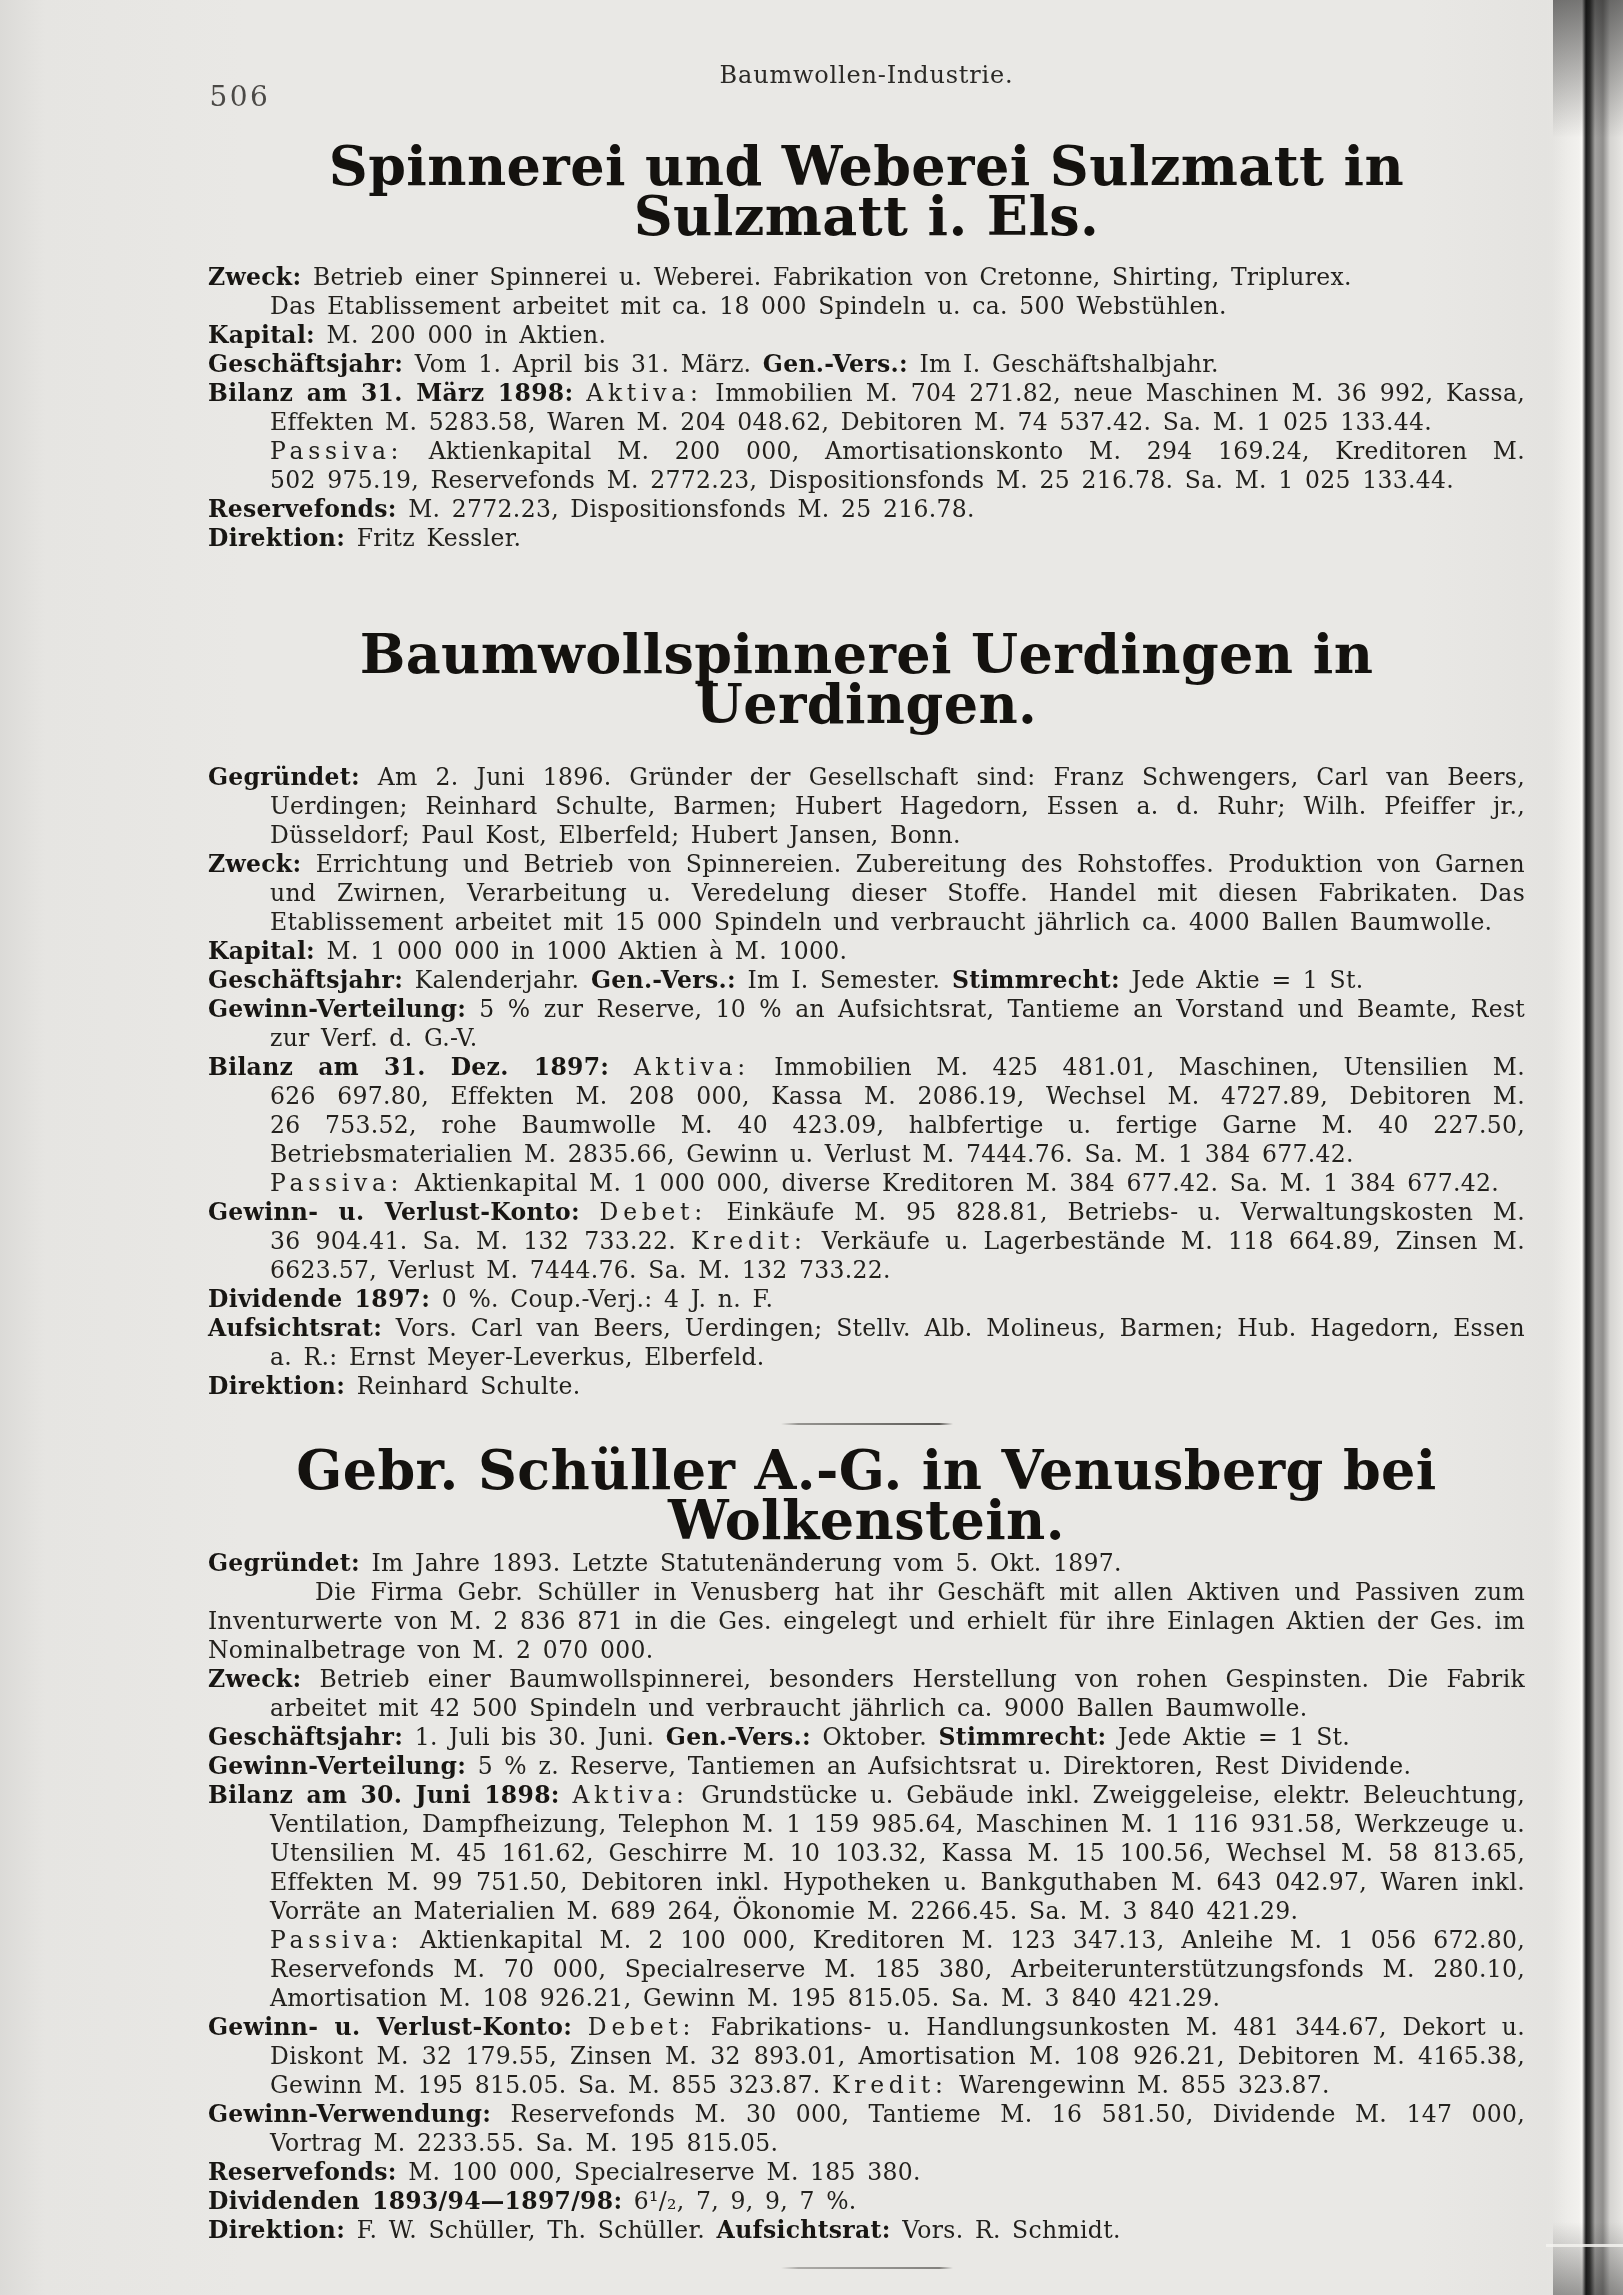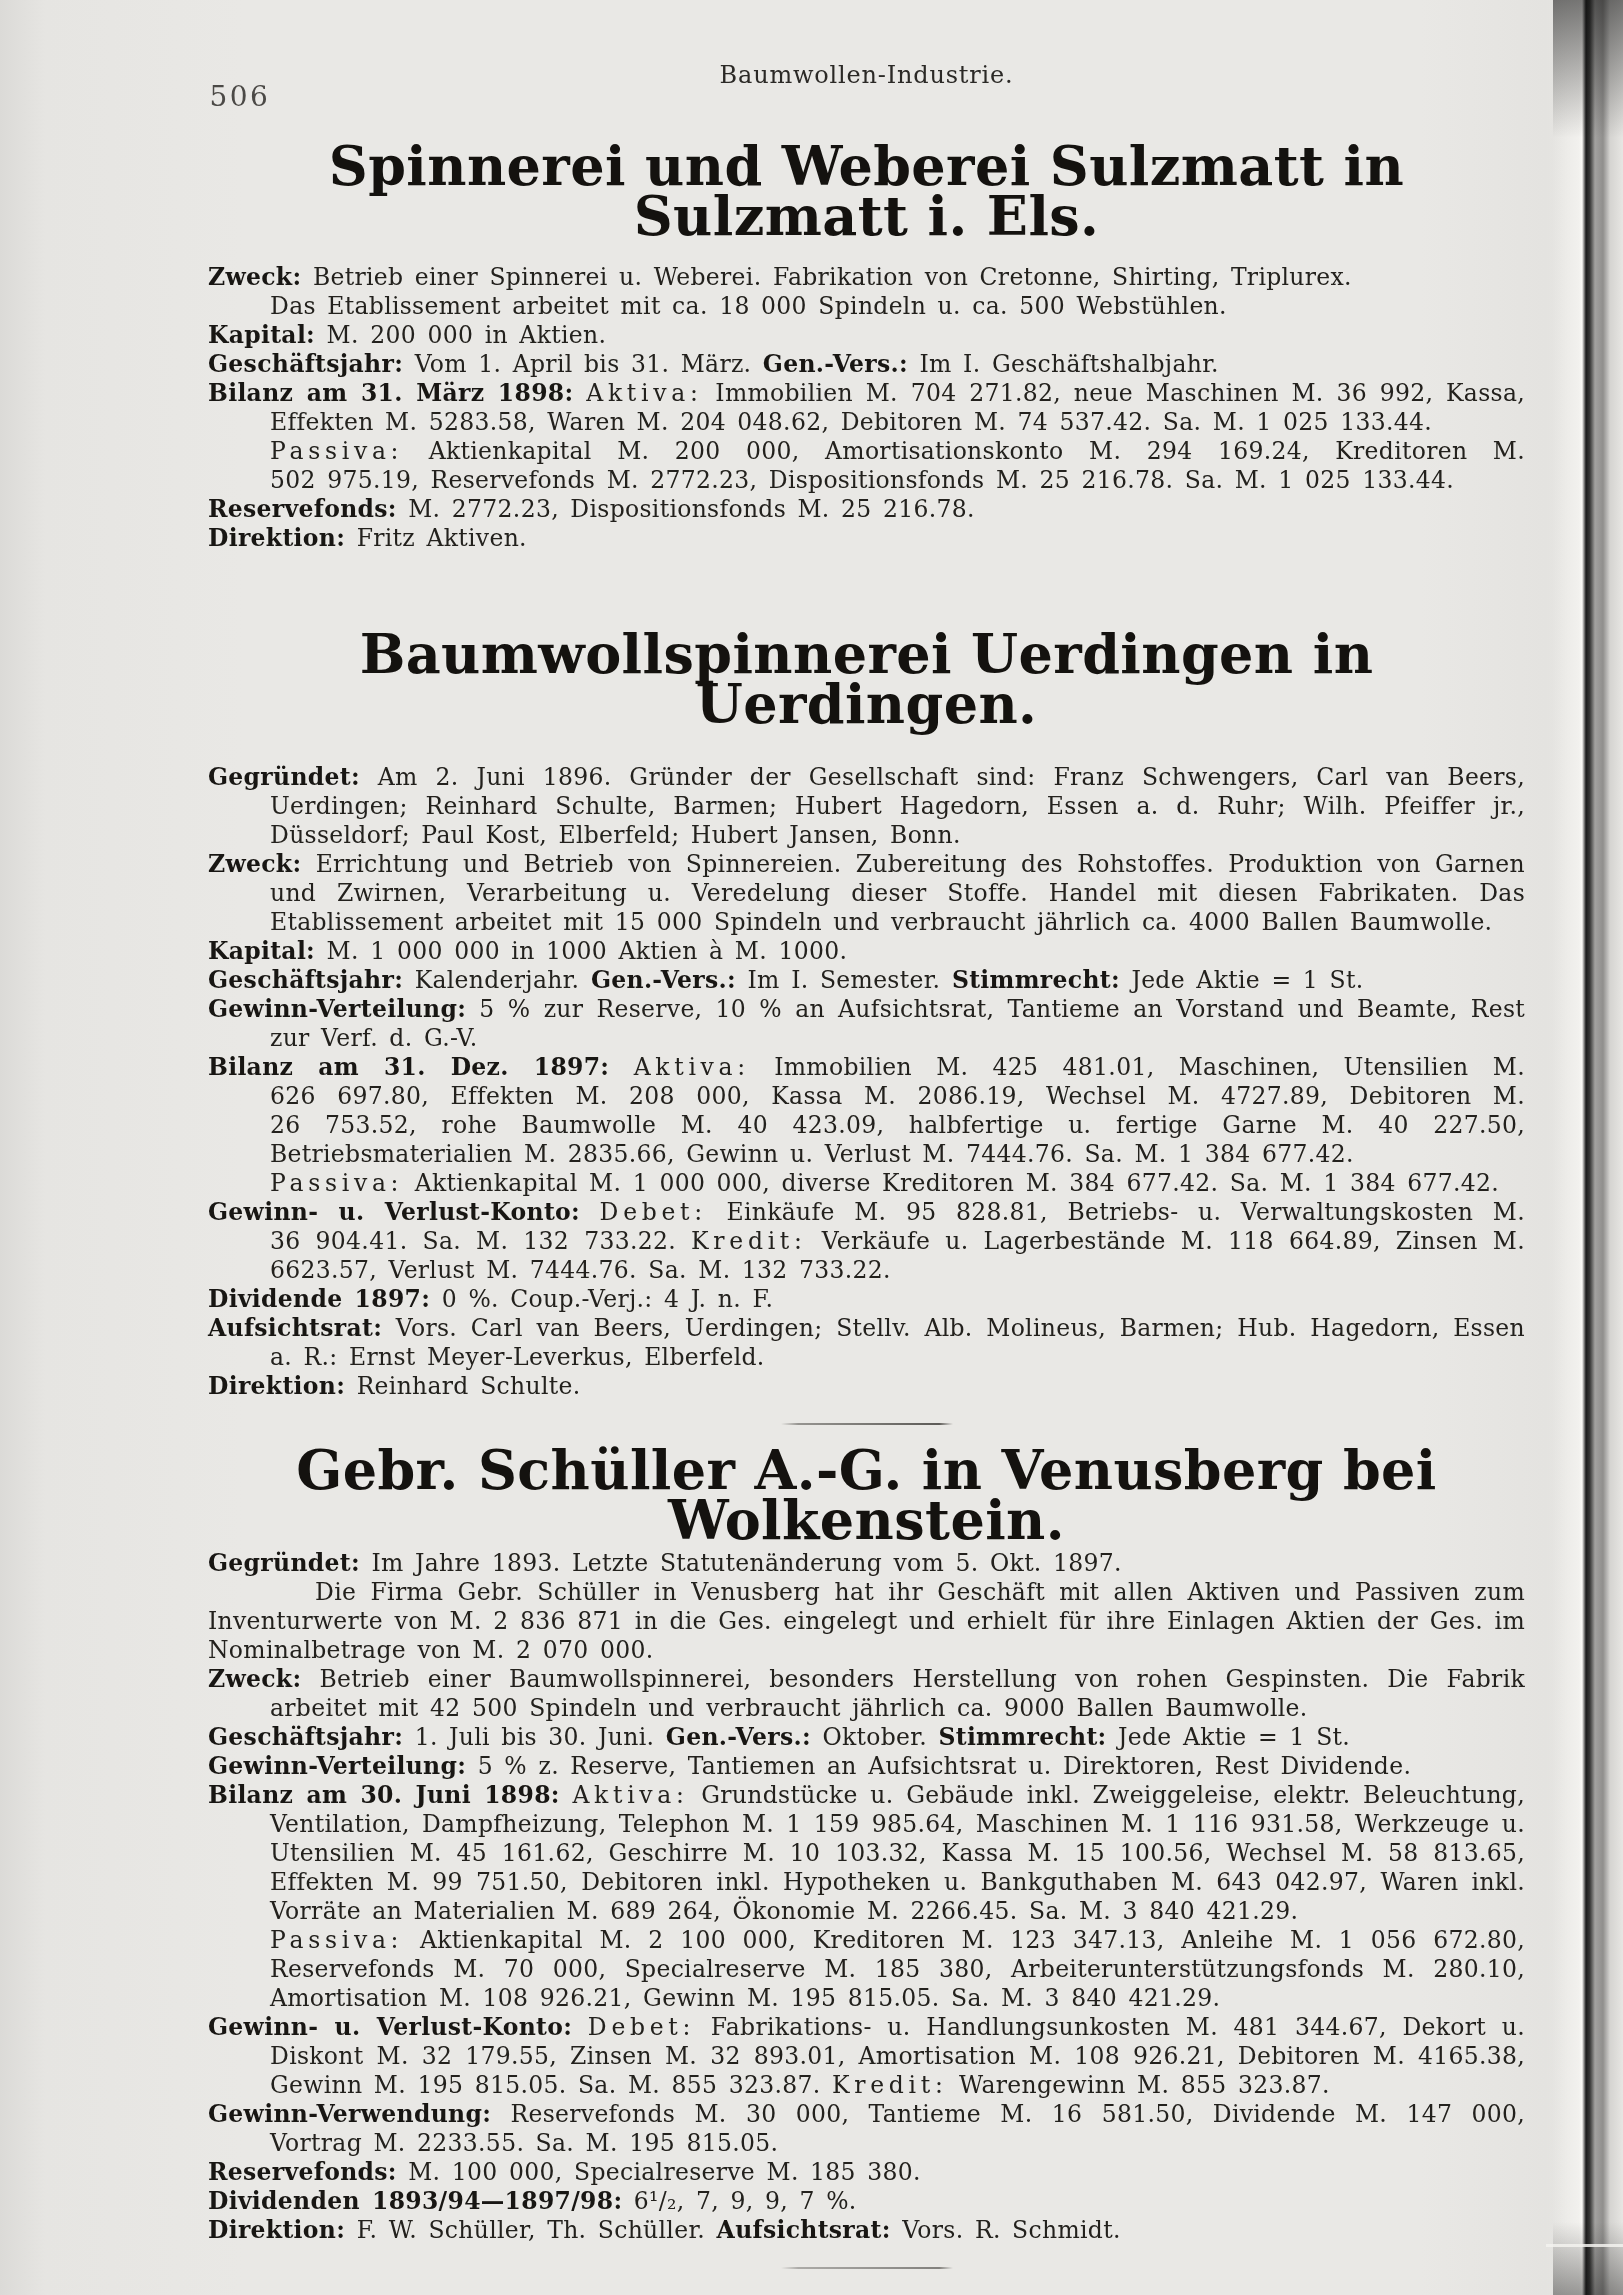--- a/index.html
+++ b/index.html
@@ -50,21 +50,21 @@
 
     <section id="sec1">
       <h2 class="sectitle">Spinnerei und Weberei Sulzmatt in Sulzmatt i. Els.</h2>
       <div>
           <p class="para hang"><strong>Zweck:</strong> <span>Betrieb einer Spinnerei u. Weberei.  Fabrikation von Cretonne, Shirting, Triplurex.</span> </p>
           <p class="para first"><span>Das Etablissement arbeitet mit ca. 18&nbsp;000 Spindeln u. ca. 500 Webstühlen.</span> </p>
           <p class="para hang"><strong>Kapital:</strong> <span>M. 200&nbsp;000 in Aktien.</span> </p>
           <p class="para hang"><strong>Geschäftsjahr:</strong> <span>Vom 1. April bis 31. März.</span> <strong>Gen.-Vers.:</strong> <span>Im I. Geschäftshalbjahr.</span> </p>
           <p class="para hang"><strong>Bilanz am 31. März 1898:</strong> <span class="sp">Aktiva:</span> <span>Immobilien M. 704&nbsp;271.82, neue Maschinen M. 36&nbsp;992, Kassa, Effekten M. 5283.58, Waren M. 204&nbsp;048.62, Debitoren M. 74&nbsp;537.42.  Sa. M. 1&nbsp;025&nbsp;133.44.</span> <br><span class="sp">Passiva:</span> <span>Aktienkapital M. 200&nbsp;000, Amortisationskonto M. 294&nbsp;169.24, Kreditoren M. 502&nbsp;975.19, Reservefonds M. 2772.23, Dispositionsfonds M. 25&nbsp;216.78.  Sa. M. 1&nbsp;025&nbsp;133.44.</span> </p>
           <p class="para hang"><strong>Reservefonds:</strong> <span>M. 2772.23, Dispositionsfonds M. 25&nbsp;216.78.</span> </p>
-          <p class="para hang"><strong>Direktion:</strong> <span>Fritz Aktiven.</span> </p>
+          <p class="para hang"><strong>Direktion:</strong> <span>Fritz Kessler.</span> </p>
         </div>
     </section>
 
     <section id="sec2">
       <h2 class="sectitle">Baumwollspinnerei Uerdingen in Uerdingen.</h2>
       <div>
           <p class="para hang"><strong>Gegründet:</strong> <span>Am 2. Juni 1896.  Gründer der Gesellschaft sind: Franz Schwengers, Carl van Beers, Uerdingen; Reinhard Schulte, Barmen; Hubert Hagedorn, Essen a. d. Ruhr; Wilh. Pfeiffer jr., Düsseldorf; Paul Kost, Elberfeld; Hubert Jansen, Bonn.</span> </p>
           <p class="para hang"><strong>Zweck:</strong> <span>Errichtung und Betrieb von Spinnereien. Zubereitung des Rohstoffes. Produktion von Garnen und Zwirnen, Verarbeitung u. Veredelung dieser Stoffe. Handel mit diesen Fabrikaten.  Das Etablissement arbeitet mit 15&nbsp;000 Spindeln und verbraucht jährlich ca. 4000 Ballen Baumwolle.</span> </p>
           <p class="para hang"><strong>Kapital:</strong> <span>M. 1&nbsp;000&nbsp;000 in 1000 Aktien à M. 1000.</span> </p>
           <p class="para hang"><strong>Geschäftsjahr:</strong> <span>Kalenderjahr.</span> <strong>Gen.-Vers.:</strong> <span>Im I. Semester.</span> <strong>Stimmrecht:</strong> <span>Jede Aktie = 1 St.</span> </p>

